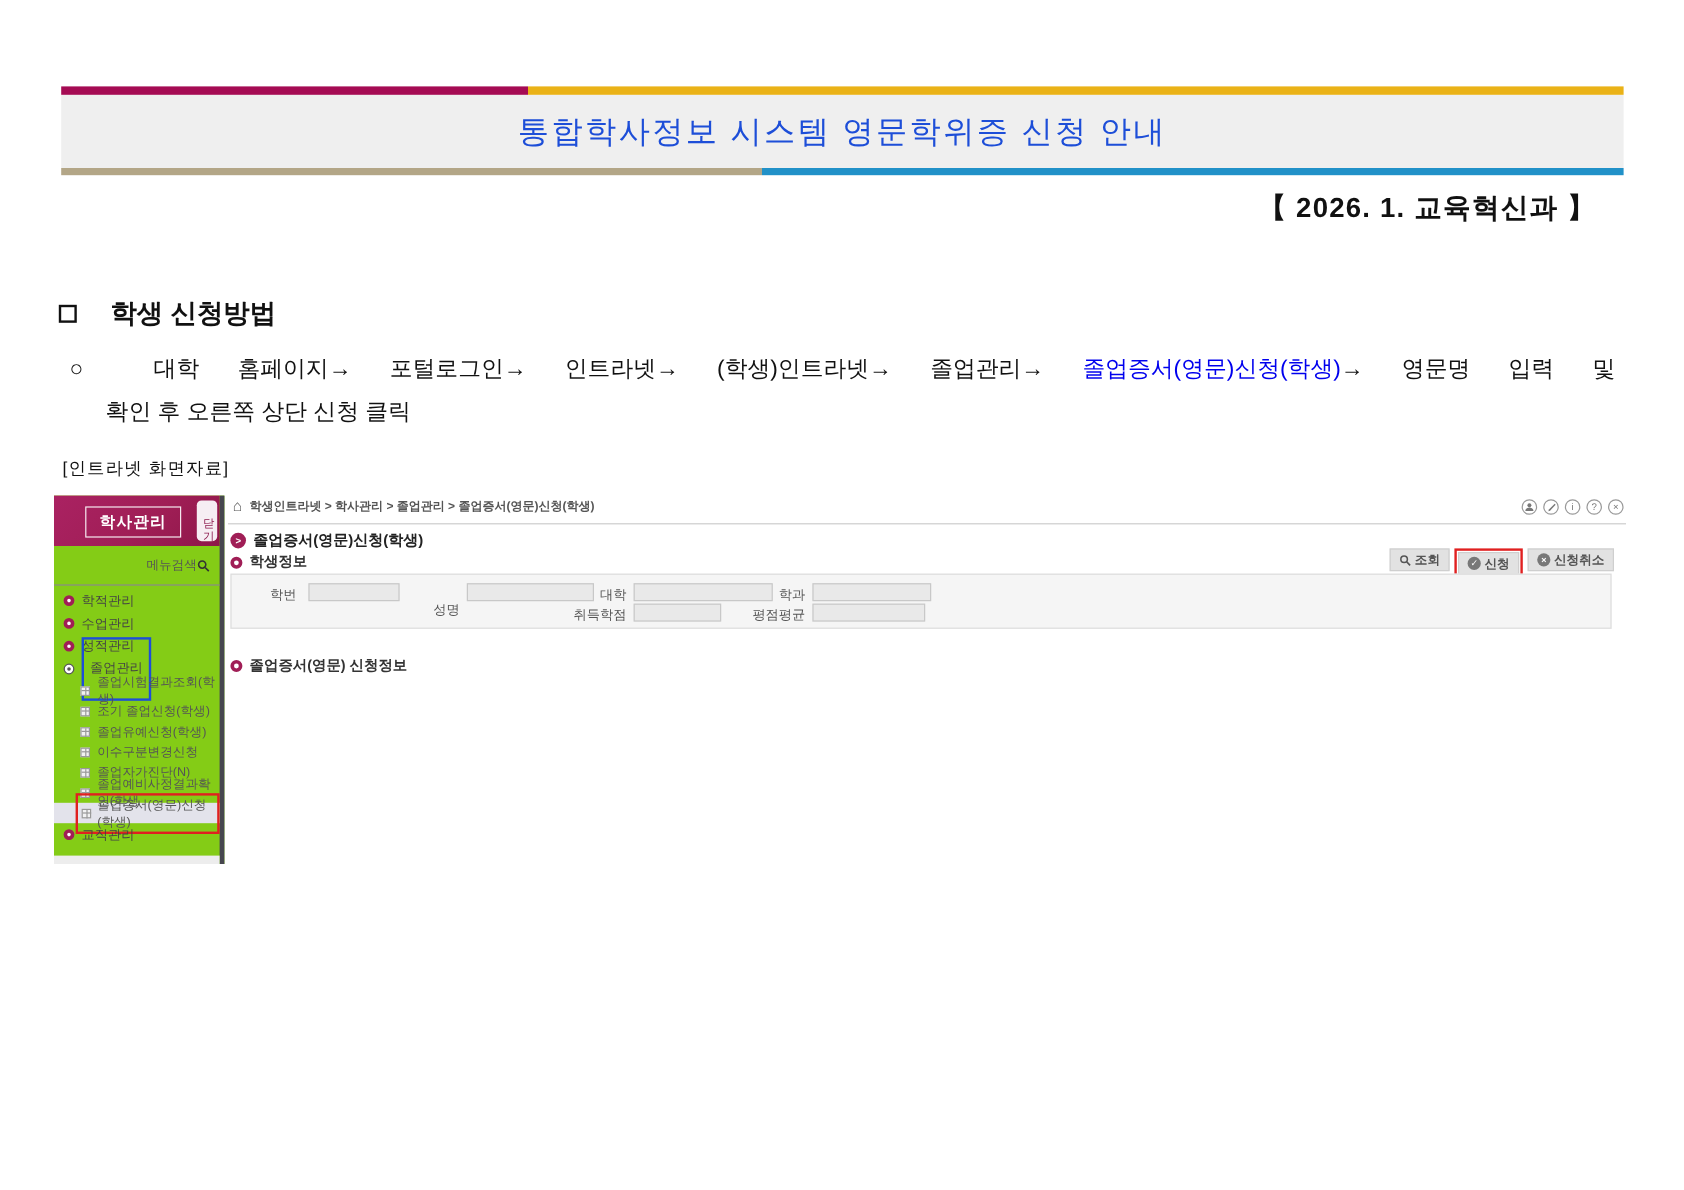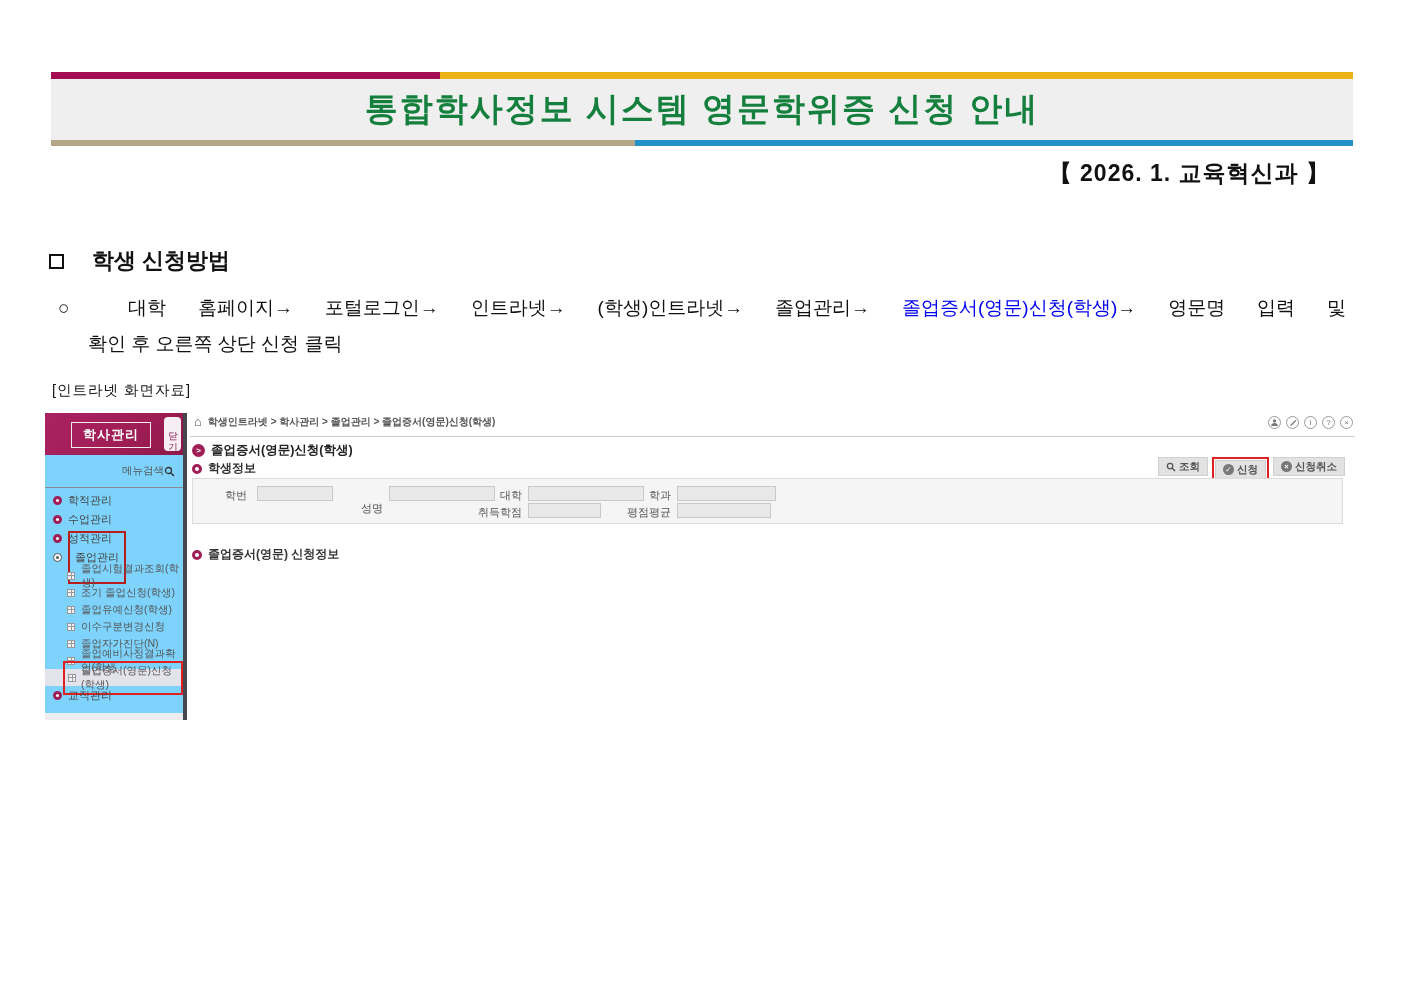--- a/index.html
+++ b/index.html
@@ -6,61 +6,61 @@
   html,body { width:1403px; height:992px; background:#fff;
     font-family:"Liberation Sans","DejaVu Sans",sans-serif; color:#111; }
   .page { position:relative; width:1403px; height:992px; overflow:hidden; background:#fff; }
 
   
   .banner { position:absolute; left:51px; top:72px; width:1302px; }
   .bar-top { display:flex; height:7px; }
   .bar-top .seg1 { width:389px; background:#a50b53; }
   .bar-top .seg2 { flex:1; background:#eab217; }
   .banner-mid { height:61px; background:#efefef; display:flex; align-items:center; justify-content:center; }
-  .banner-mid h1 { font-size:33px; font-weight:700; letter-spacing:2px; color:#15803d; }
+  .banner-mid h1 { font-size:26px; font-weight:400; letter-spacing:2px; color:#1d4ed8; }
   .bar-bot { display:flex; height:6px; }
   .bar-bot .seg1 { width:584px; background:#b3a687; }
   .bar-bot .seg2 { flex:1; background:#2191c8; }
 
   .date-line { position:absolute; top:158px; right:73px; font-size:23px; font-weight:bold; letter-spacing:1px; }
 
   
   .sec-heading { position:absolute; left:49px; top:246px; font-size:22px; font-weight:bold; display:flex; align-items:center; gap:28px; }
   .sq { width:15px; height:15px; border:2px solid #111; display:inline-block; }
   .bullet-wrap { position:absolute; left:58px; top:290px; width:1288px; font-size:19px; line-height:36px; }
   .bullet-l1 { text-align:justify; text-align-last:justify; }
   .bullet-l2 { padding-left:30px; }
   .blue-link { color:#0000ee; }
   .caption { position:absolute; left:52px; top:381px; font-size:14.5px; letter-spacing:1px; }
 
   
   .shot { position:absolute; left:45px; top:413px; width:1310px; height:310px; }
 
   
-  .sidebar { position:absolute; left:0; top:0; width:142px; height:307px; background:#7dd3fc;
+  .sidebar { position:absolute; left:0; top:0; width:142px; height:307px; background:#84cc16;
     border-right:4px solid #46464e; display:flex; flex-direction:column; }
   .sb-header { position:relative; height:42px; background:linear-gradient(135deg,#aa2262 0%,#a01e56 55%,#8e1749 100%); flex:none; }
   .sb-title { position:absolute; left:26px; top:9px; width:80px; padding:3px 0; text-align:center;
     border:1px solid rgba(255,255,255,.9); color:#fff; font-size:13px; font-weight:bold; letter-spacing:1px; }
   .sb-close { position:absolute; right:2px; top:4px; width:17px; height:34px; background:#f6eef3;
     border-radius:4px; color:#8d1a4e; font-size:9.5px; display:flex; align-items:center; justify-content:center;
     writing-mode:vertical-rl; text-orientation:upright; letter-spacing:1px; }
   .sb-search { height:33px; flex:none; display:flex; align-items:center; justify-content:flex-end;
     padding:0 8px; border-bottom:1px solid #8a8a8a; font-size:10.5px; color:#555; }
   .sb-menu { list-style:none; margin-top:3px; }
   .mi { display:flex; align-items:center; gap:6px; font-size:11px; color:#444; }
   .mi.top { height:19px; padding-left:8px; }
   .mi.sub { height:17px; padding-left:22px; gap:6px; font-size:10.5px; color:#555; }
   .ico-dot { width:9px; height:9px; border-radius:50%; border:3px solid #a01e56; background:#fff; flex:none; }
   .ico-exp { width:9px; height:9px; border-radius:50%; border:1px solid #555; position:relative; background:#fff; flex:none; }
   .ico-exp::after { content:''; position:absolute; inset:2px; border-radius:50%; background:#555; }
   .ico-grid { width:8px; height:8px; border:1px solid #999; flex:none; background-color:#f2f2f2;
     background-image:linear-gradient(#999,#999),linear-gradient(#999,#999);
     background-size:8px 1px,1px 8px; background-position:0 2px,3px 0; background-repeat:no-repeat; }
-  .redbox { border:2px solid #b91c1c; padding:18px 5px; line-height:13px; }
+  .redbox { border:2px solid #1d4ed8; padding:18px 5px; line-height:13px; }
   .mi.sel { background:#e3e3eb; }
   .selwrap { display:flex; align-items:center; gap:5px; border:2px solid #e02020; padding:1px 4px 1px 3px; margin-left:-4px; }
   .sb-footer { flex:1; background:#ededed; margin-top:8px; }
 
   
   .content { position:absolute; left:145px; top:0; width:1165px; height:310px; }
   .crumb-bar { position:absolute; top:2px; left:4px; display:flex; align-items:center; gap:6px; font-size:10px; color:#555; font-weight:bold; }
   .home-ico { font-size:13px; line-height:10px; color:#555; }
   .sys-icons { position:absolute; top:3px; right:2px; display:flex; gap:5px; }
   .cir { width:13px; height:13px; border:1px solid #999; border-radius:50%; color:#777; font-size:8px;

